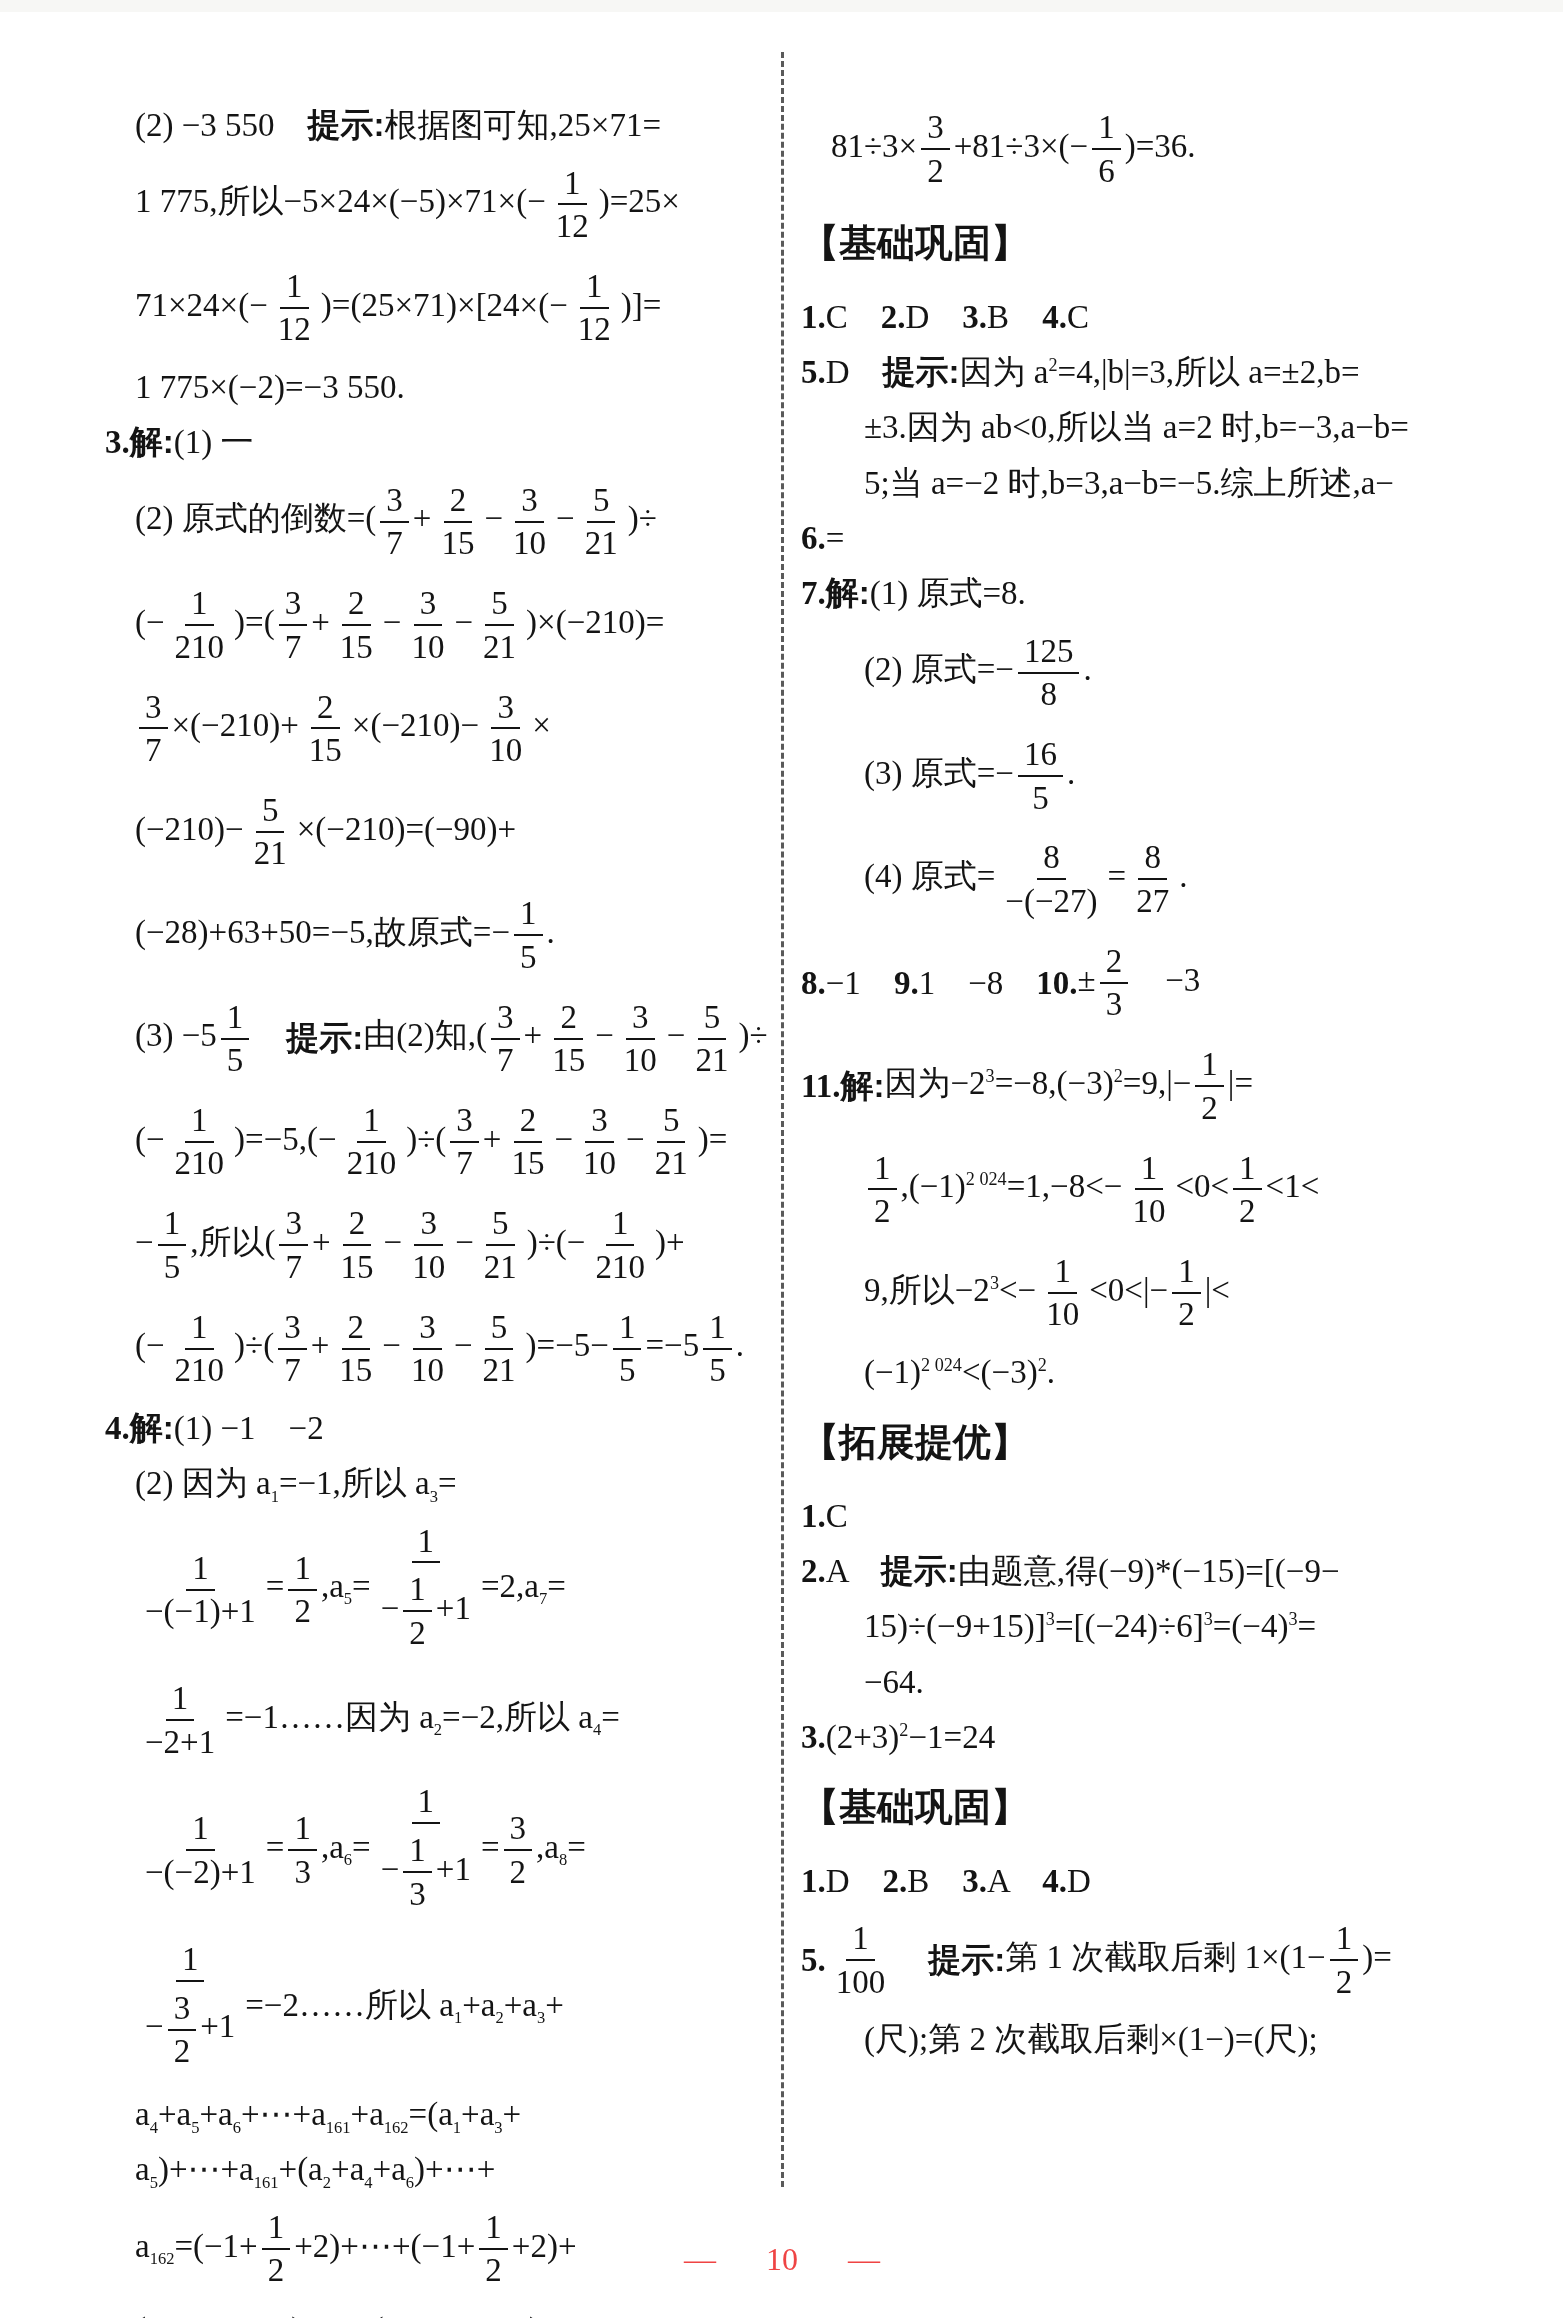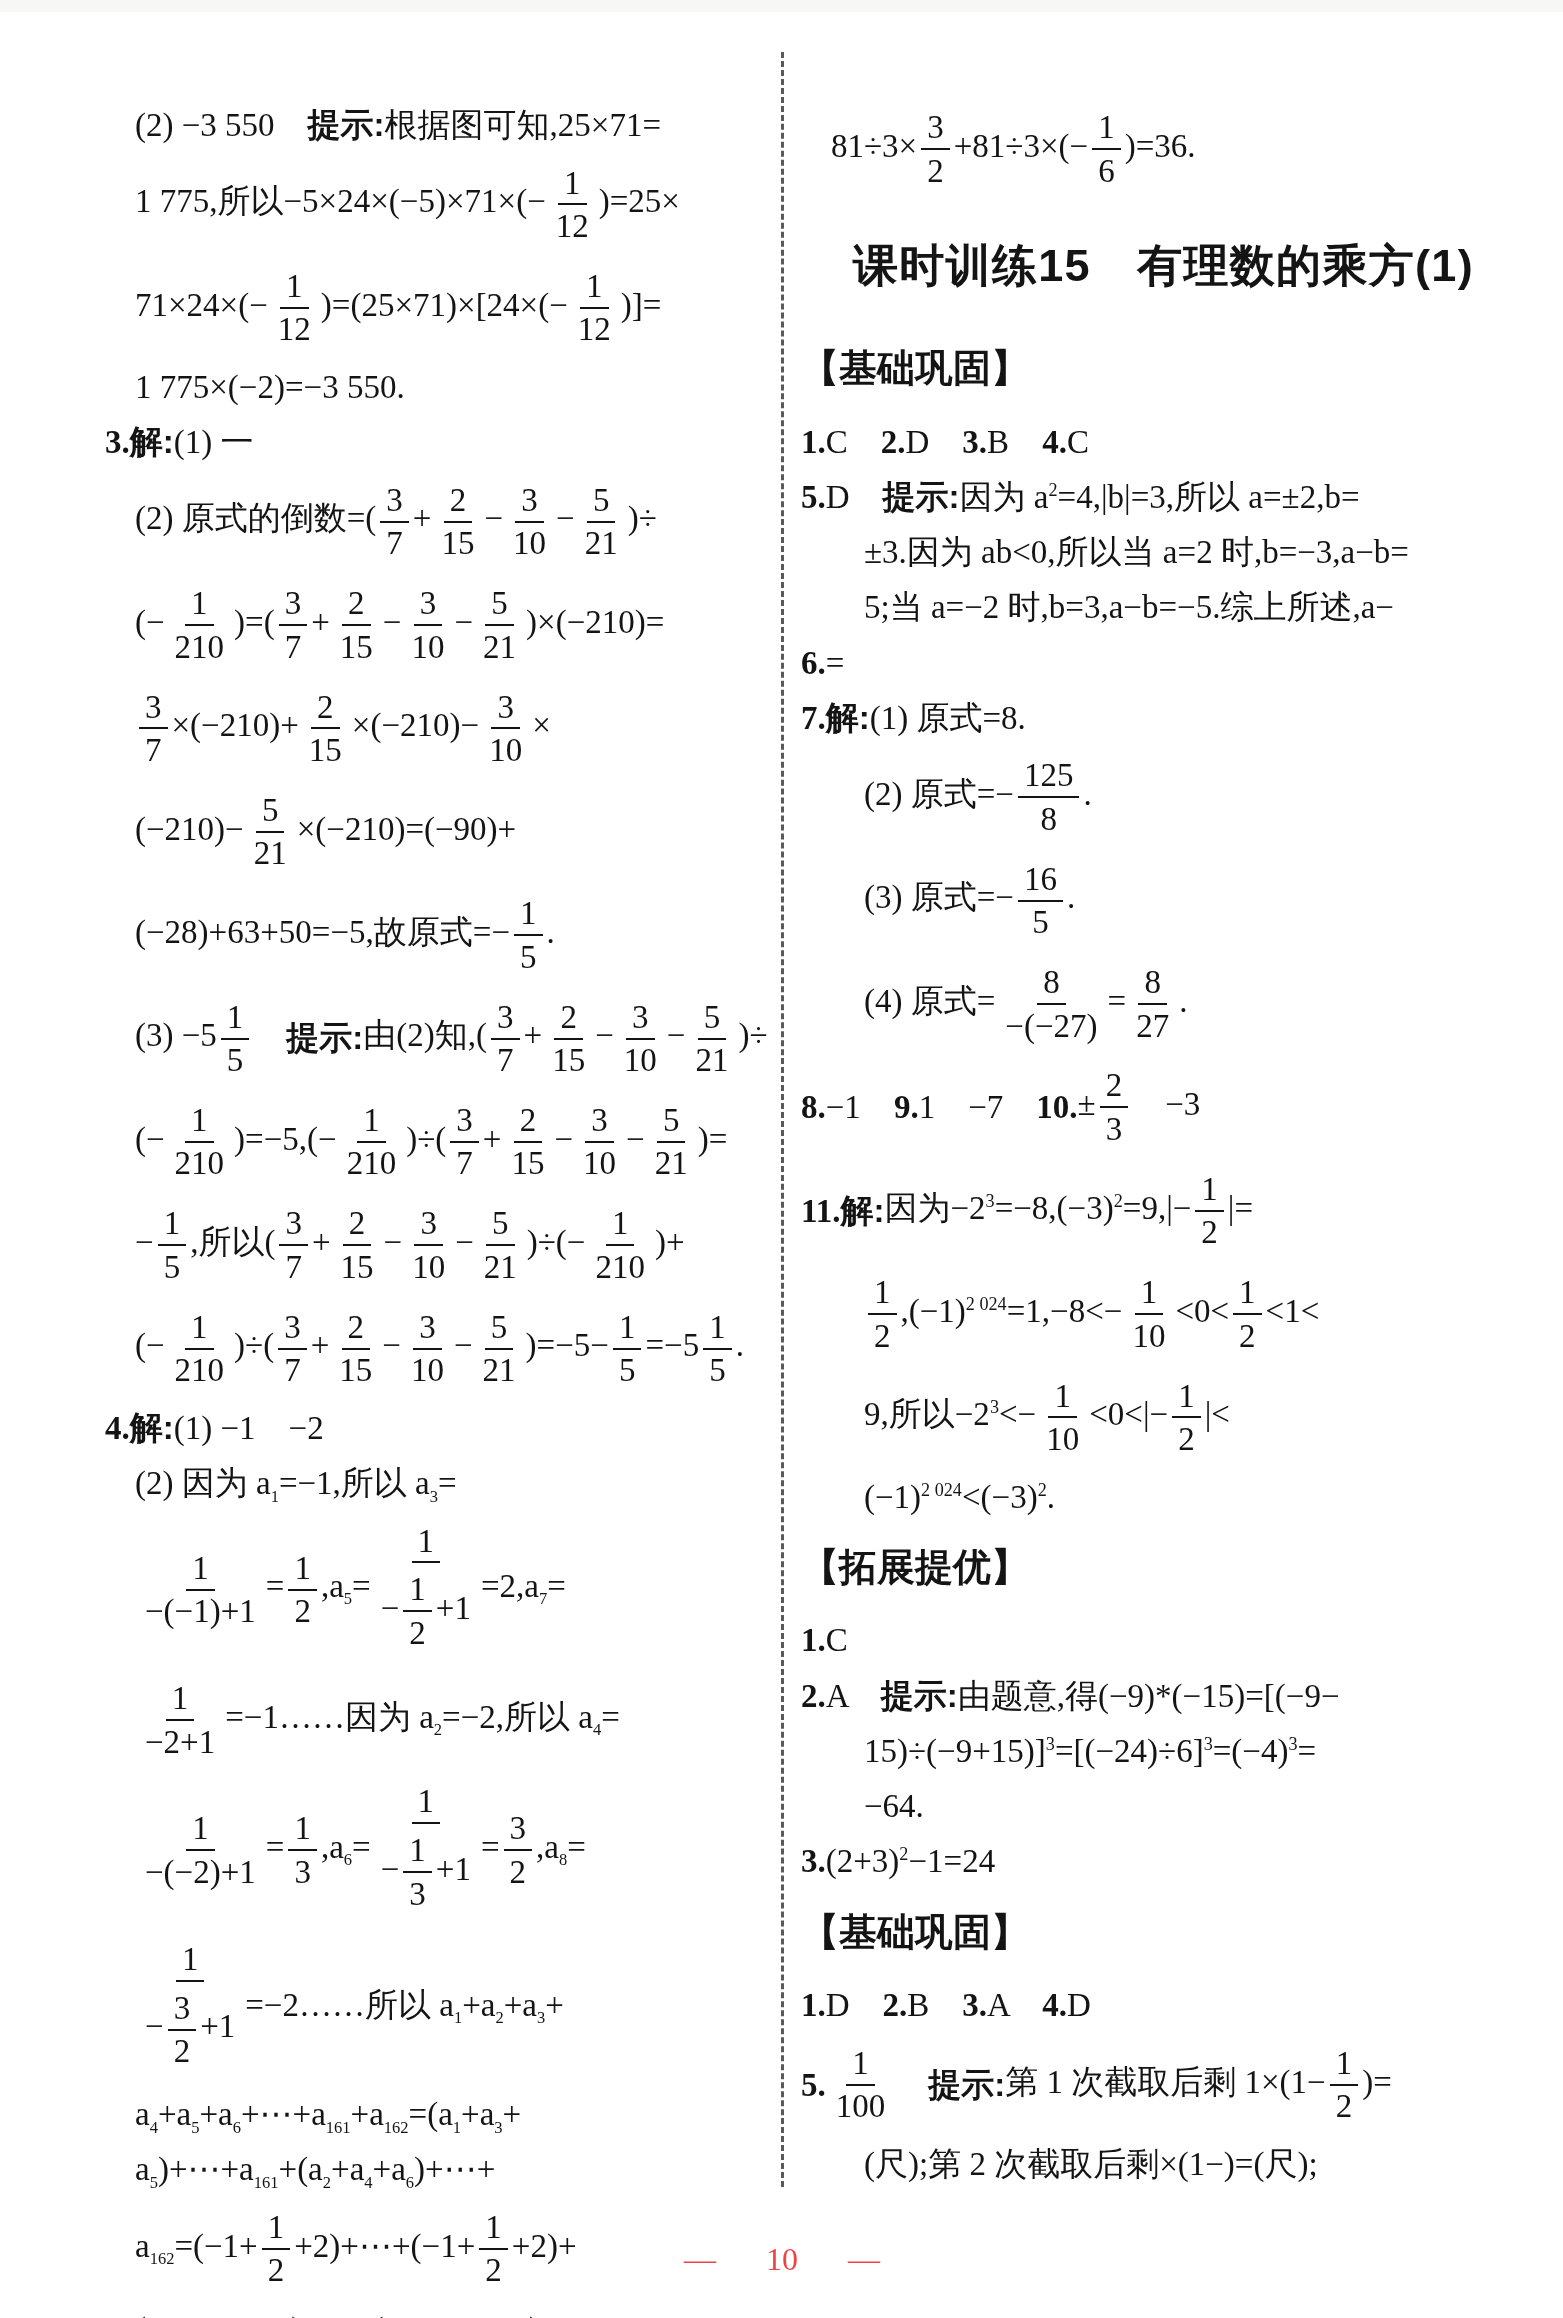--- a/index.html
+++ b/index.html
@@ -308,21 +308,20 @@
   <div class="col" id="right-col">
       <div class="line math ind1">
         <span class="seg-n">81÷3×<span class="frac">
             <span class="fnum">3</span>
             <span class="fden">2</span>
           </span>+81÷3×(−<span class="frac">
             <span class="fnum">1</span>
             <span class="fden">6</span>
           </span>)=36.</span>
       </div>
-      <div class="line h ind0"><span class="seg-h">课时训练15　有理数的乘方(1)</span></div>
       <div class="line sec ind0"><span class="seg-s">【基础巩固】</span></div>
       <div class="line math ind0">
         <span class="seg-d">1. </span>
         <span class="seg-n">C　</span>
         <span class="seg-d">2. </span>
         <span class="seg-n">D　</span>
         <span class="seg-d">3. </span>
         <span class="seg-n">B　</span>
         <span class="seg-d">4. </span>
         <span class="seg-n">C</span>
@@ -366,21 +365,21 @@
             <span class="fden">−(−27)</span>
           </span>=<span class="frac">
             <span class="fnum">8</span>
             <span class="fden">27</span>
           </span>.</span>
       </div>
       <div class="line math ind0">
         <span class="seg-d">8. </span>
         <span class="seg-n">−1　</span>
         <span class="seg-d">9. </span>
-        <span class="seg-n">1　−7　</span>
+        <span class="seg-n">1　−8　</span>
         <span class="seg-d">10. </span>
         <span class="seg-n">±<span class="frac">
             <span class="fnum">2</span>
             <span class="fden">3</span>
           </span>　−3</span>
       </div>
       <div class="line math ind0">
         <span class="seg-d">11. </span>
         <span class="seg-b">解:</span>
         <span class="seg-n">因为−2<sup>3</sup>=−8,(−3)<sup>2</sup>=9,|−<span class="frac">

